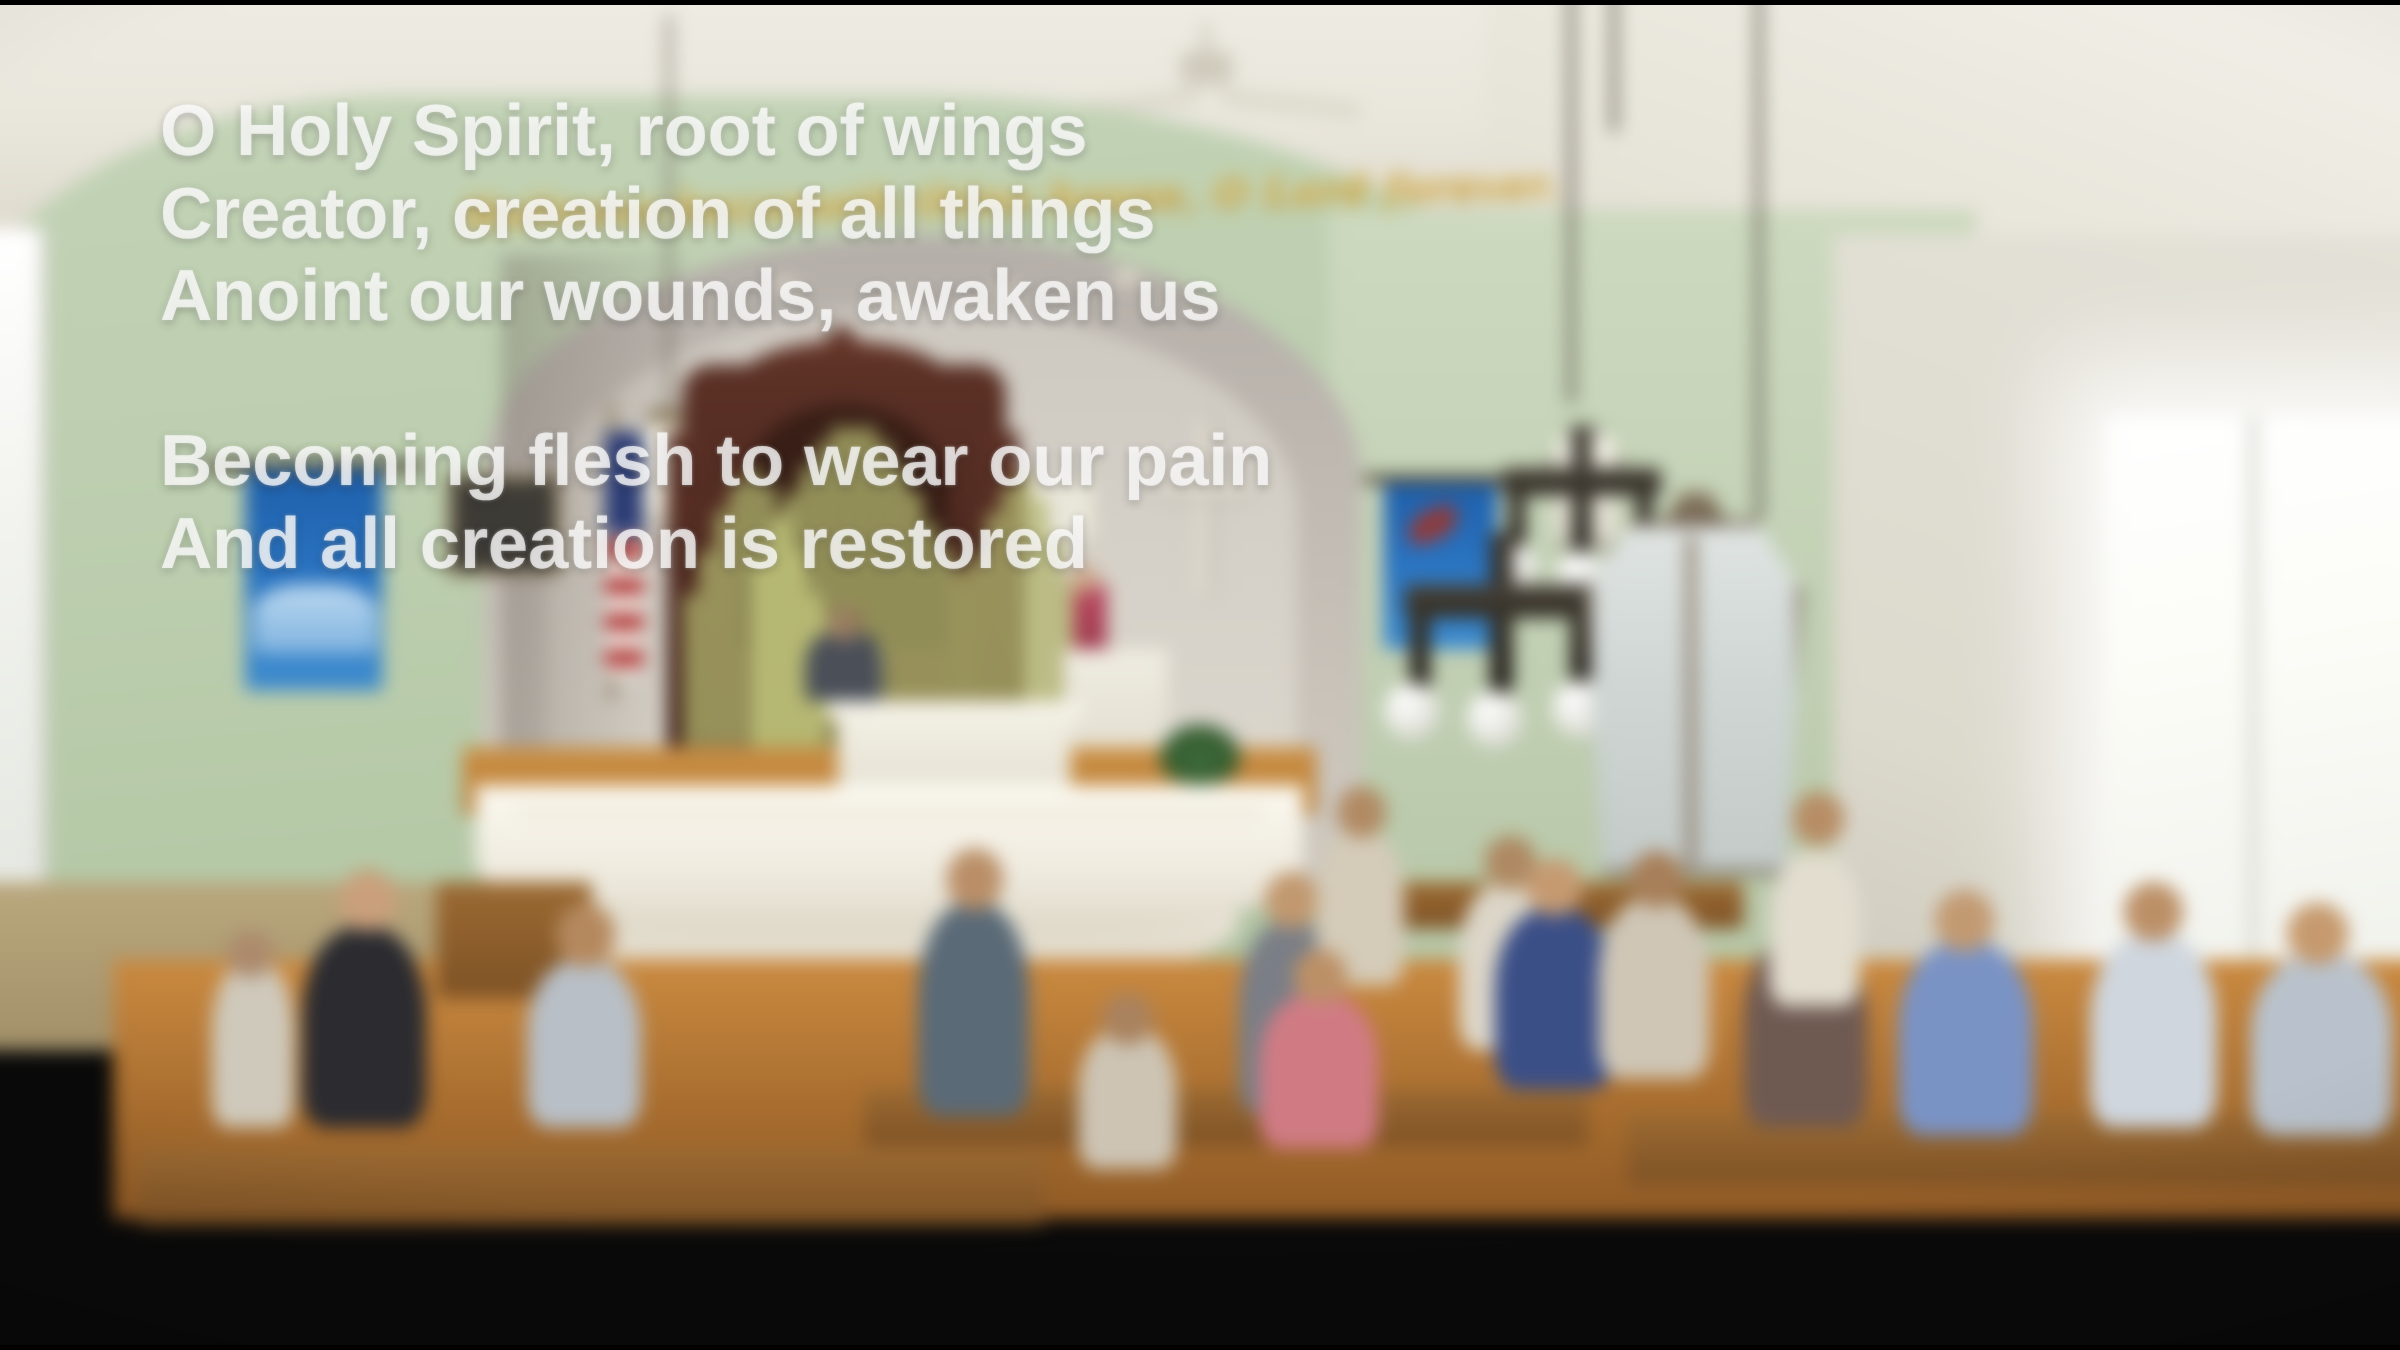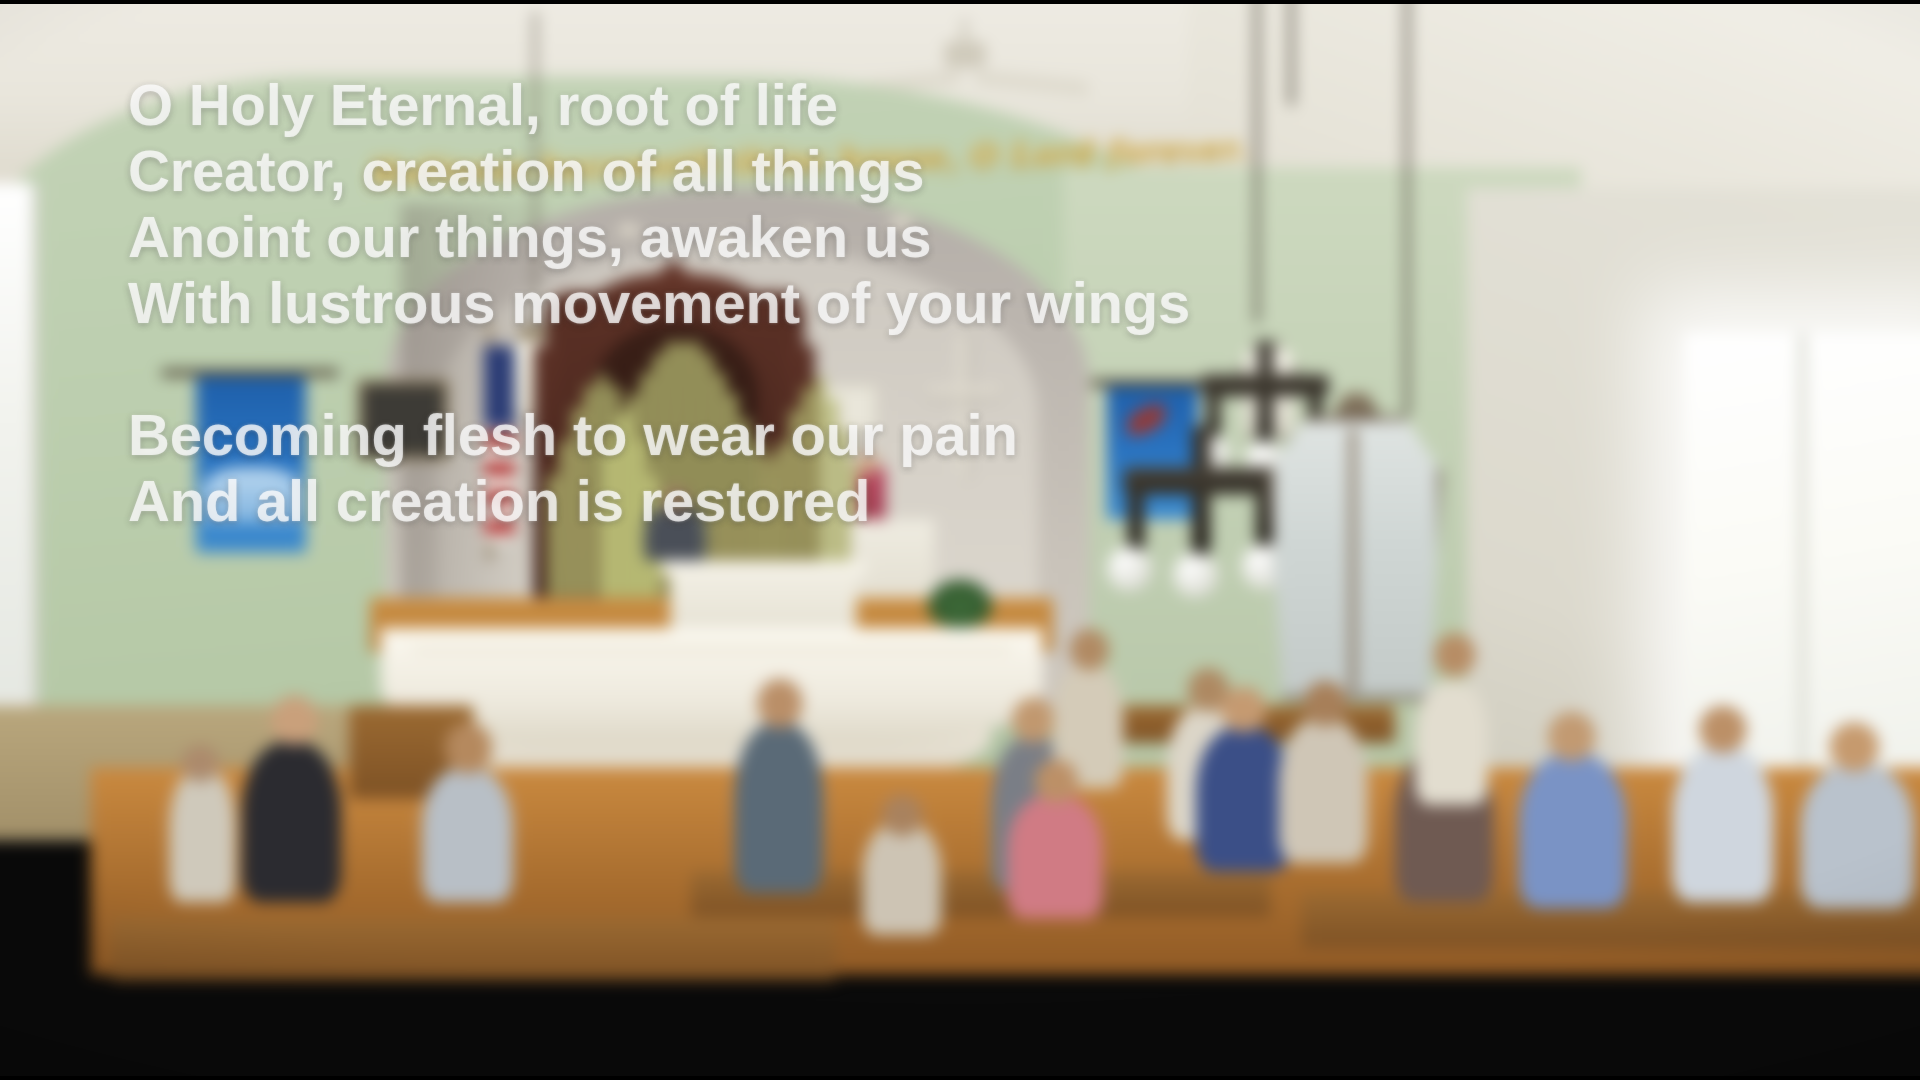--- a/index.html
+++ b/index.html
@@ -564,24 +564,23 @@
     <div class="person" style="left:1648px;top:740px;width:98px;height:150px;background:#cfd6de;"></div>
     <div class="head" style="left:1674px;top:700px;width:46px;height:46px;background:#bb9068;"></div>
 
     <div class="person" style="left:1772px;top:756px;width:110px;height:140px;background:#b9c2cc;"></div>
     <div class="head" style="left:1800px;top:716px;width:48px;height:48px;background:#c59a6f;"></div>
 
     <div class="vignette"></div>
   </div>
 
   <div id="lyrics">
-    <span class="lyric-line">O Holy Eternal, root of life</span>
+    <span class="lyric-line">O Holy Spirit, root of wings</span>
     <span class="lyric-line">Creator, creation of all things</span>
-    <span class="lyric-line">Anoint our things, awaken us</span>
-    <span class="lyric-line">With lustrous movement of your wings</span>
+    <span class="lyric-line">Anoint our wounds, awaken us</span>
     <span class="stanza-gap"></span>
     <span class="lyric-line">Becoming flesh to wear our pain</span>
     <span class="lyric-line">And all creation is restored</span>
   </div>
 
   <div class="letterbox-top"></div>
   <div class="letterbox-bottom"></div>
 </div>
 
 </body></html>

